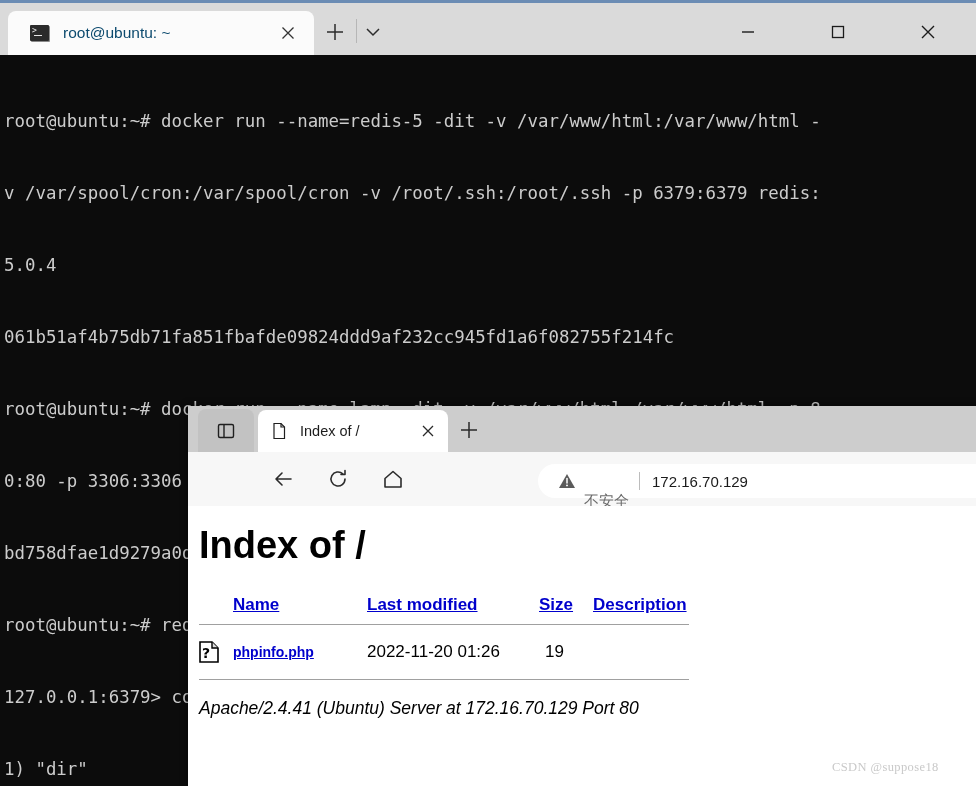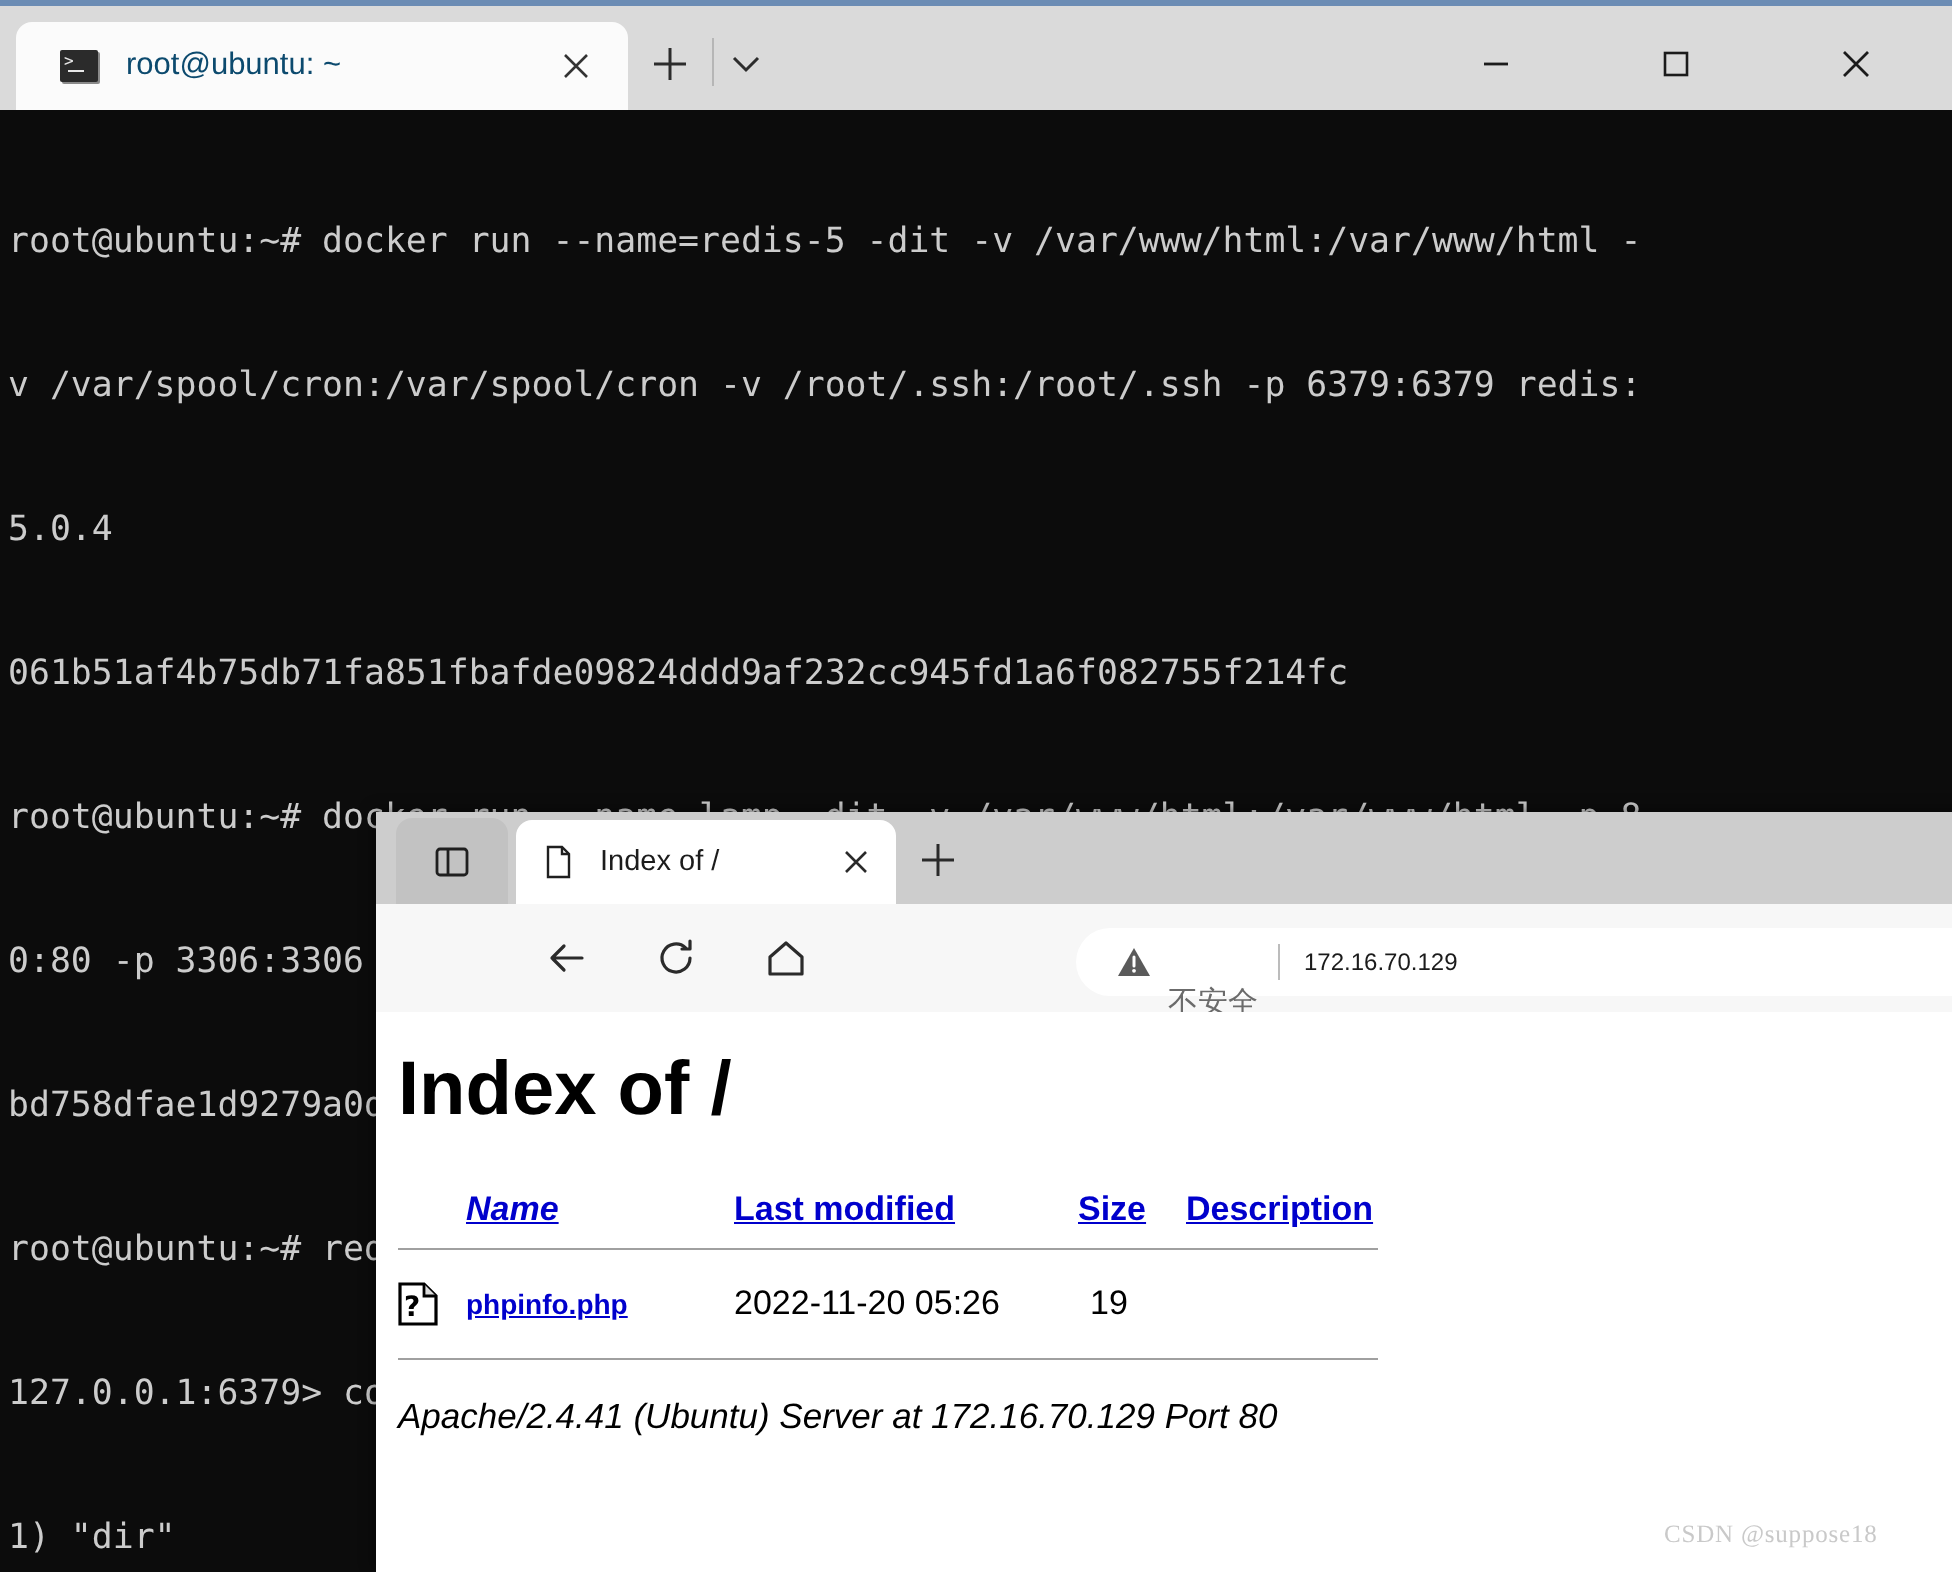--- a/index.html
+++ b/index.html
@@ -142,42 +142,42 @@
     background: #ffffff; border-radius: 17px;
     display: flex; align-items: center;
   }
   .omni-warn-icon { margin-left: 20px; width: 18px; height: 18px; display:flex; }
   .omni-warn-text {
     margin-left: 8px; font-size: 15px; color: #6b6b6b;
     font-family: "DejaVu Sans", sans-serif;
     margin-top: 40px;
   }
   .omni-sep { margin-left: 10px; width: 1px; height: 18px; background: #bcbcbc; }
-  .omni-url { margin-left: 12px; font-size: 12px; color: #1b1b1b; }
+  .omni-url { margin-left: 12px; font-size: 15px; color: #1b1b1b; }
 
   .edge-content {
     position: absolute; left: 0; top: 100px; width: 800px; height: 280px;
     background: #ffffff;
     padding: 18px 0 0 11px;
     overflow: hidden;
   }
   .page-h1 {
     font-family: "Liberation Sans", sans-serif;
     font-size: 38px; font-weight: bold; color: #000;
     margin: 0 0 28px 0;
   }
   table.idx { border-collapse: collapse; font-family: "Liberation Sans", sans-serif; }
   table.idx th, table.idx td {
     font-size: 17px; text-align: left; padding: 0; vertical-align: middle;
   }
   table.idx th a, table.idx td a {
     color: #0000cc; text-decoration: underline; font-weight: bold;
   }
   th.c-icon { width: 34px; }
-  th.c-name { width: 134px; font-style: italic; }
+  th.c-name { width: 134px; }
   th.c-mod  { width: 172px; }
   th.c-size { width: 54px; }
   .hdr-row th { padding-bottom: 6px; }
   .rule-row td { padding: 0; }
   .rule {
     height: 1px; background: #a0a0a0; width: 490px;
   }
   .rule-top { margin-top: 9px; margin-bottom: 12px; }
   .rule-bot { margin-top: 12px; margin-bottom: 0px; }
   .file-row td { padding: 4px 0; height: 30px; }
@@ -371,21 +371,21 @@
               <svg class="doc-icon-svg" viewBox="0 0 20 22" aria-hidden="true">
                 <path d="M1 1 H13 L19 7 V21 H1 Z" fill="#ffffff" stroke="#000" stroke-width="1.6"></path>
                 <path d="M13 1 V7 H19" fill="#dcdcdc" stroke="#000" stroke-width="1.4"></path>
                 <text x="7" y="17" font-family="DejaVu Sans, sans-serif" font-size="14" font-weight="bold" fill="#000" text-anchor="middle">?</text>
               </svg>
             </span>
           </td>
           <td>
             <a class="file-link" href="#">phpinfo.php</a>
           </td>
-          <td class="file-mod">2022-11-20 05:26</td>
+          <td class="file-mod">2022-11-20 01:26</td>
           <td class="file-size">19</td>
           <td></td>
         </tr>
         <tr class="rule-row">
           <td colspan="5">
                 <div class="rule rule-bot"></div>
               </td>
         </tr>
       </tbody>
         </table>

